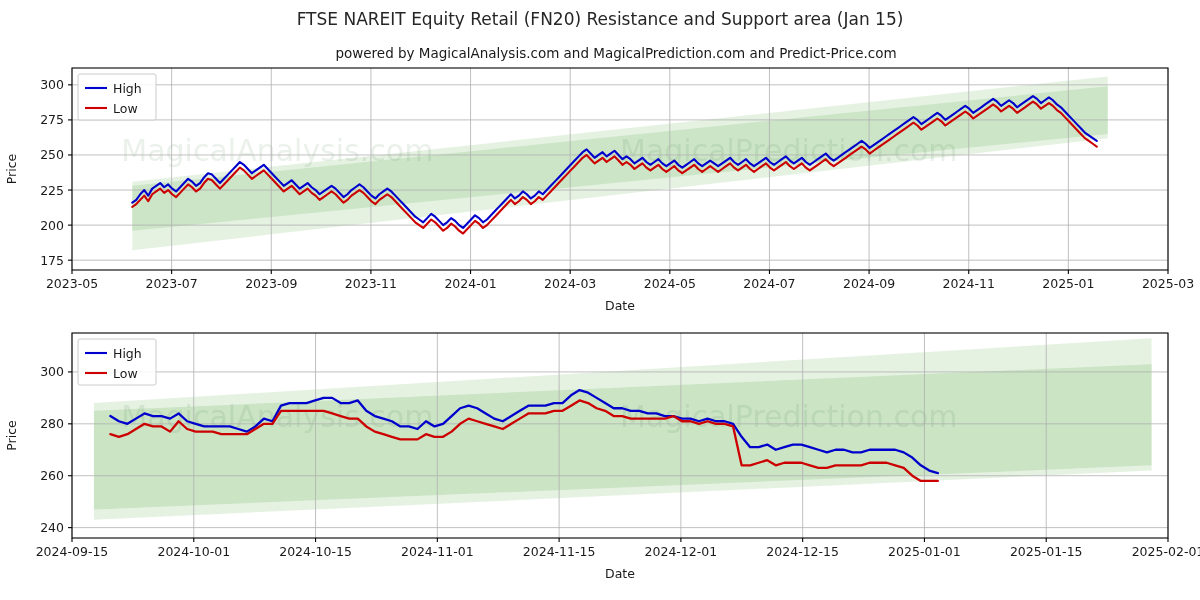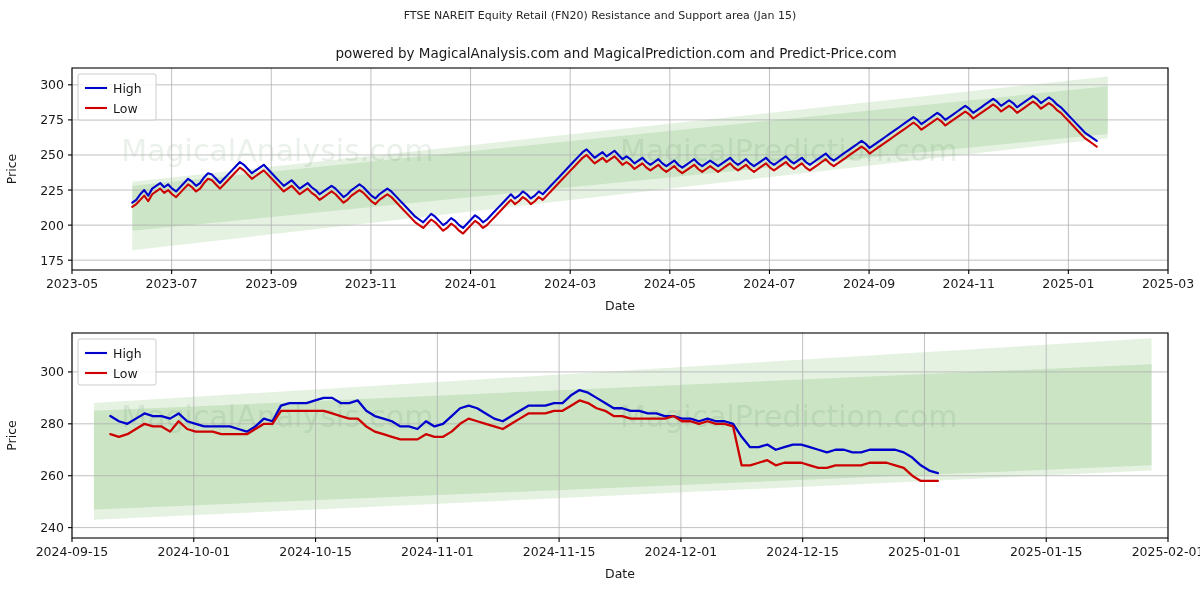--- a/index.html
+++ b/index.html
@@ -4,21 +4,21 @@
 <style>
   html,body{margin:0;padding:0;}
   body{
     width:1200px;height:600px;background:#ffffff;
     font-family:"DejaVu Sans","Liberation Sans",sans-serif;
     overflow:hidden;position:relative;
   }
   .page{position:relative;width:1200px;height:600px;}
   .title{
     position:absolute;top:9px;left:0;width:1200px;text-align:center;
-    font-size:11px;color:#262626;font-weight:400;
+    font-size:17px;color:#262626;font-weight:400;
   }
   .subtitle{
     position:absolute;top:45px;left:16px;width:1200px;text-align:center;
     font-size:13.5px;color:#1a1a1a;font-weight:400;
   }
   .chart-host{position:absolute;left:0;}
   svg{display:block;}
   .axis-line{stroke:#000000;stroke-width:1.1;fill:none;}
   .grid-line{stroke:#b0b0b0;stroke-width:0.8;}
   .tick-mark{stroke:#000000;stroke-width:1.1;}

